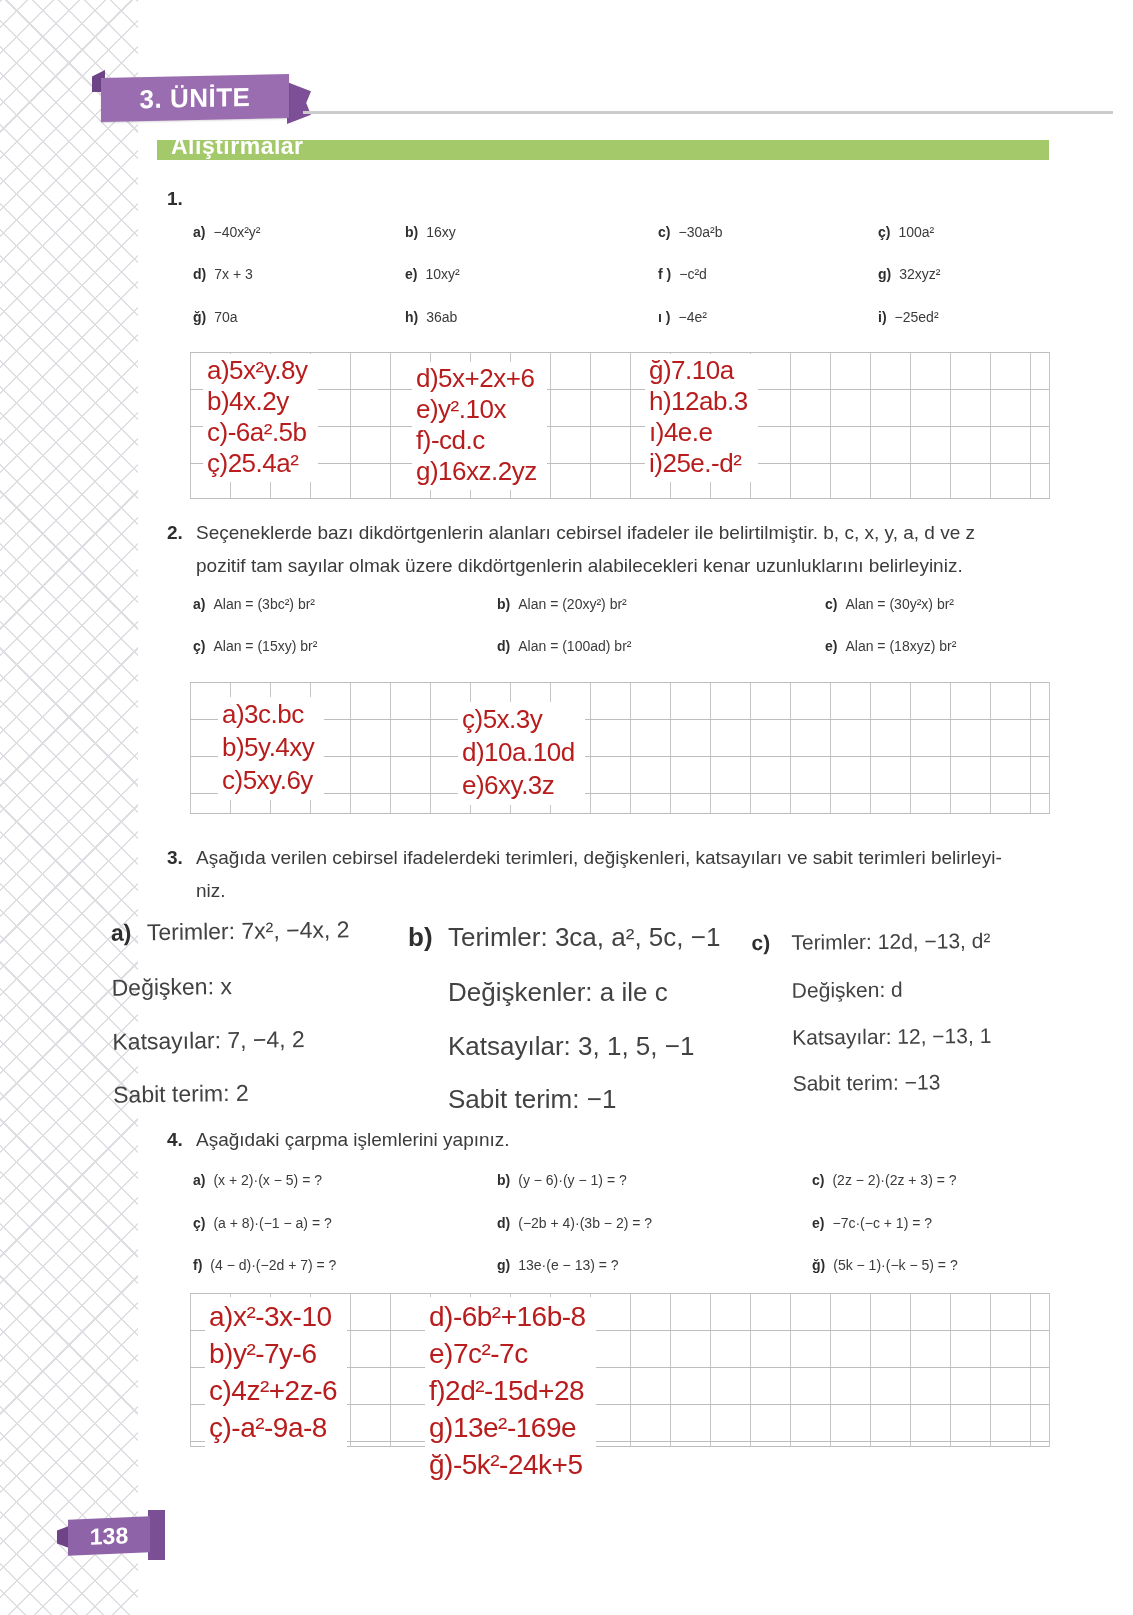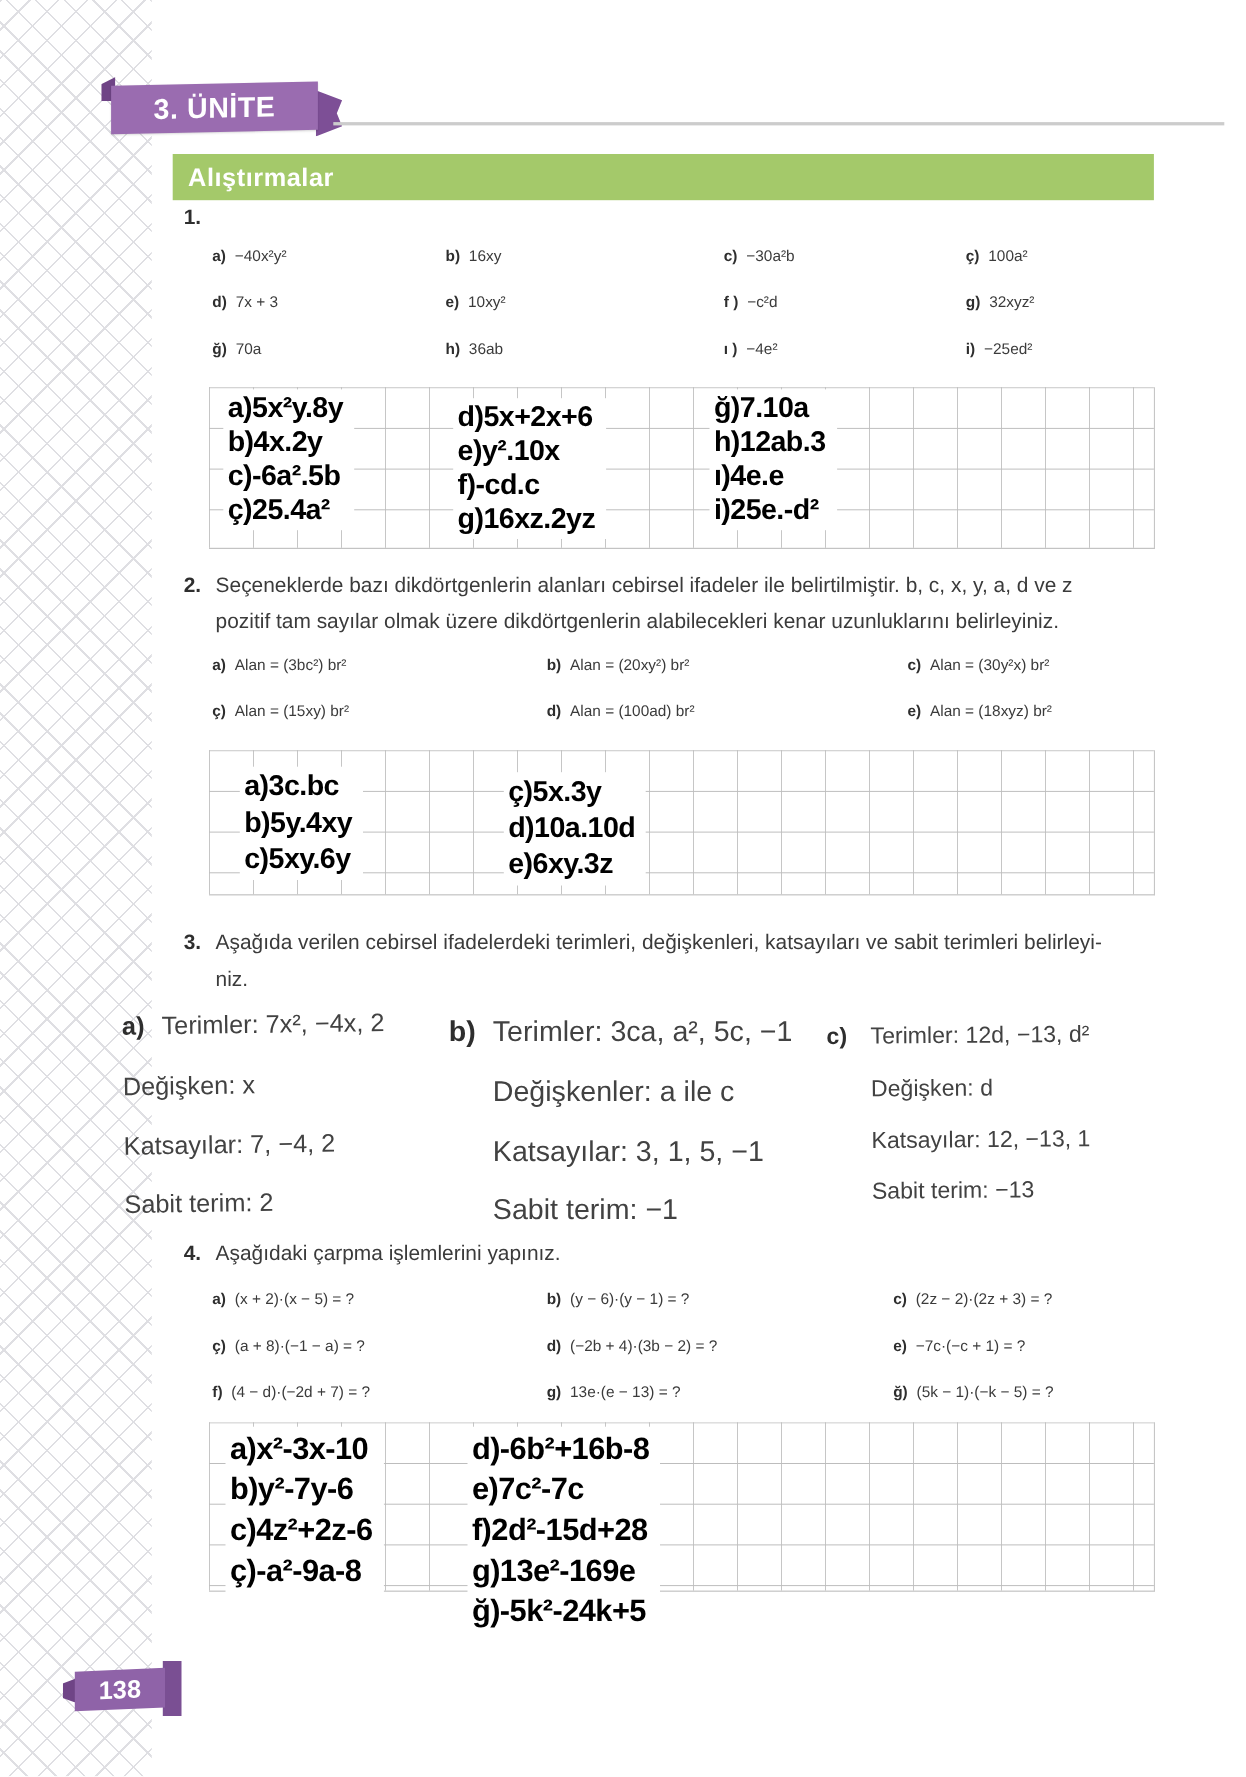--- a/index.html
+++ b/index.html
@@ -14,37 +14,37 @@
   .ribbon-main{position:absolute;left:101px;top:76px;width:188px;height:44px;background:#97659f;
     background:#9a6cb0;display:flex;align-items:center;justify-content:center;
     transform:skewY(-1.2deg);box-shadow:0 1px 2px rgba(0,0,0,.15);}
   .ribbon-main span{color:#fff;font-weight:bold;font-size:26px;letter-spacing:.5px;}
   .ribbon-right{position:absolute;left:287px;top:82px;width:24px;height:42px;background:#7d4f96;
     clip-path:polygon(0 0,100% 22%,80% 50%,100% 78%,0 100%);}
   .ribbon-left{position:absolute;left:92px;top:70px;width:13px;height:22px;background:#6f4486;
     clip-path:polygon(0 30%,100% 0,100% 100%,0 100%);}
   .hrule{position:absolute;left:303px;top:111px;width:810px;height:3px;background:#cccccc;}
   
-  .section-bar{position:absolute;left:157px;top:140px;width:892px;height:42px;background:#a4c96a;
-    display:flex;align-items:center;}
+  .section-bar{position:absolute;left:157px;top:140px;width:892px;height:20px;background:#a4c96a;
+    display:flex;align-items:flex-end;}
   .section-bar span{color:#ffffff;font-size:23px;font-weight:bold;padding-left:14px;letter-spacing:.5px;}
   
   .qnum{position:absolute;font-weight:bold;font-size:19px;color:#2e2e2e;}
   .qline{position:absolute;font-size:19px;color:#3b3b3b;white-space:nowrap;}
   
   .opt{position:absolute;font-size:14px;color:#3b3b3b;white-space:nowrap;}
   .opt .ol{font-weight:bold;color:#2e2e2e;margin-right:8px;}
   
   .grid{position:absolute;background-image:
       linear-gradient(#bdbdbd 1px, transparent 1px),
       linear-gradient(90deg,#c6c6c6 1px, transparent 1px);
     background-size:40px 37px;border-right:1px solid #c6c6c6;border-bottom:1px solid #bdbdbd;}
   
-  .ans{position:absolute;background:#ffffff;padding:1px 10px 3px 4px;color:#000000;
-    font-weight:bold;white-space:nowrap;letter-spacing:-.5px;}
+  .ans{position:absolute;background:#ffffff;padding:1px 10px 3px 4px;color:#b91c1c;
+    font-weight:normal;white-space:nowrap;letter-spacing:-.5px;}
   .ans div{white-space:nowrap;}
   .a1{font-size:26px;line-height:31px;}
   .a2{font-size:26px;line-height:33px;}
   .a3{font-size:28px;line-height:37px;}
   
   .scol{position:absolute;color:#424242;white-space:nowrap;}
   .scol .srow{white-space:nowrap;}
   .scol .slbl{font-weight:bold;display:inline-block;color:#2e2e2e;}
   
   .badge-main{position:absolute;left:68px;top:1518px;width:82px;height:36px;background:#8f63a8;

